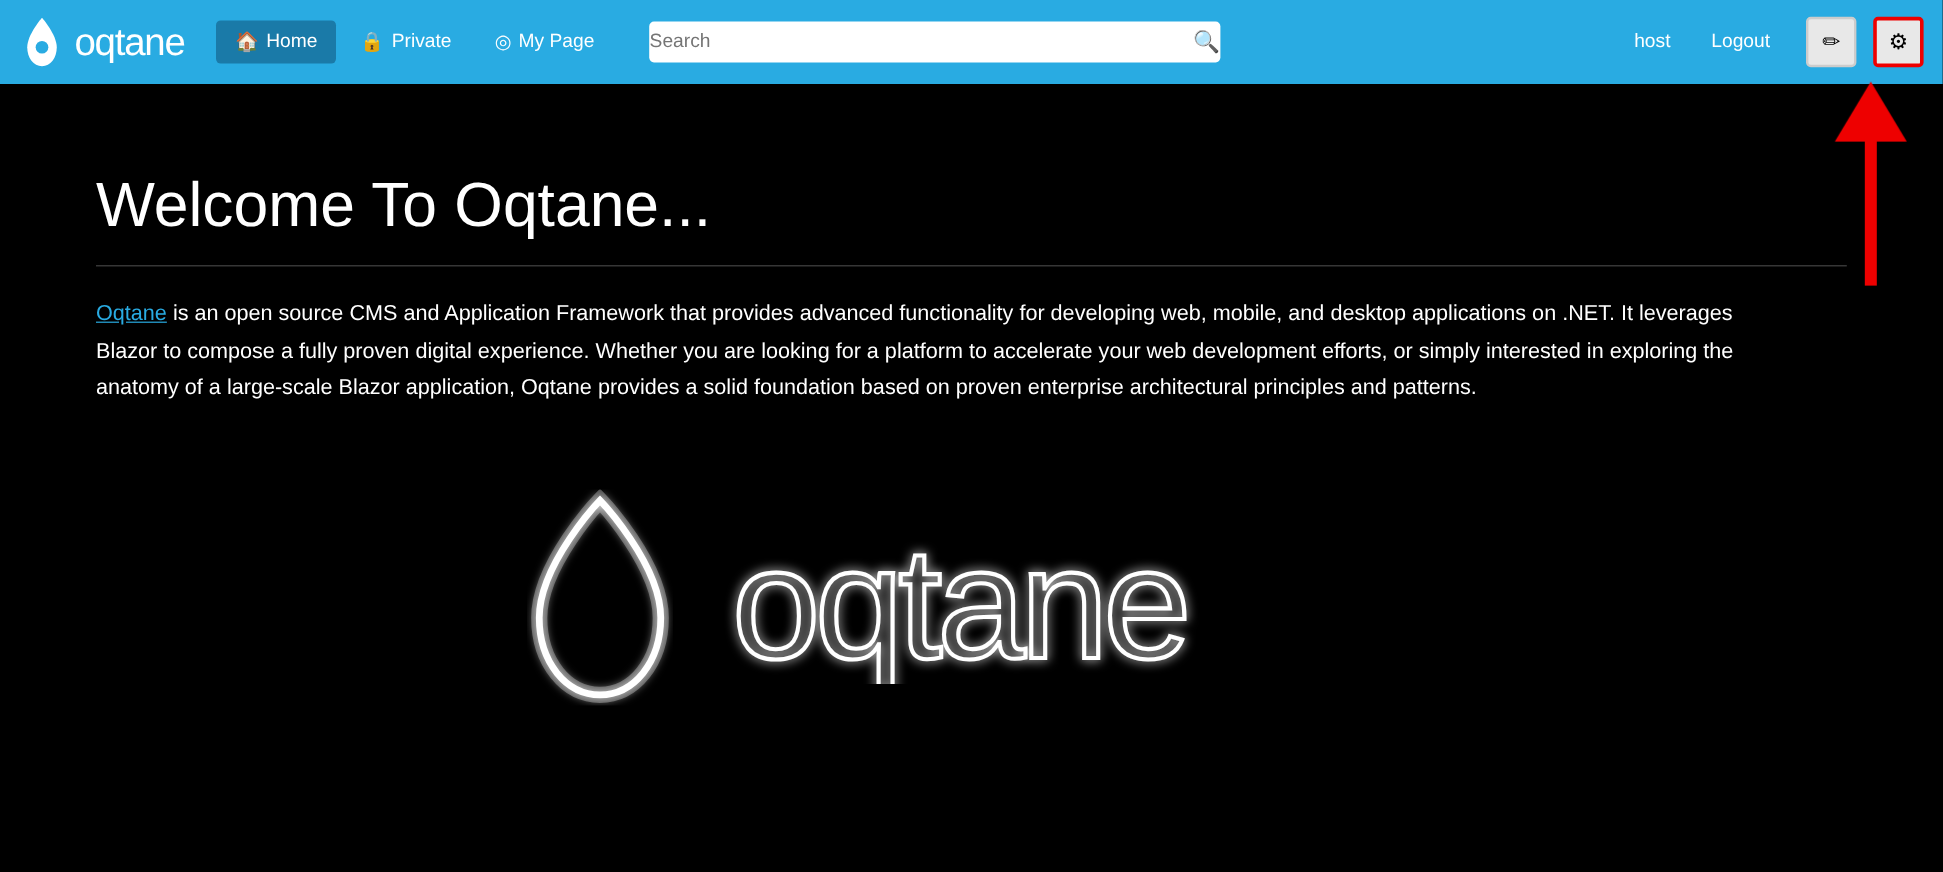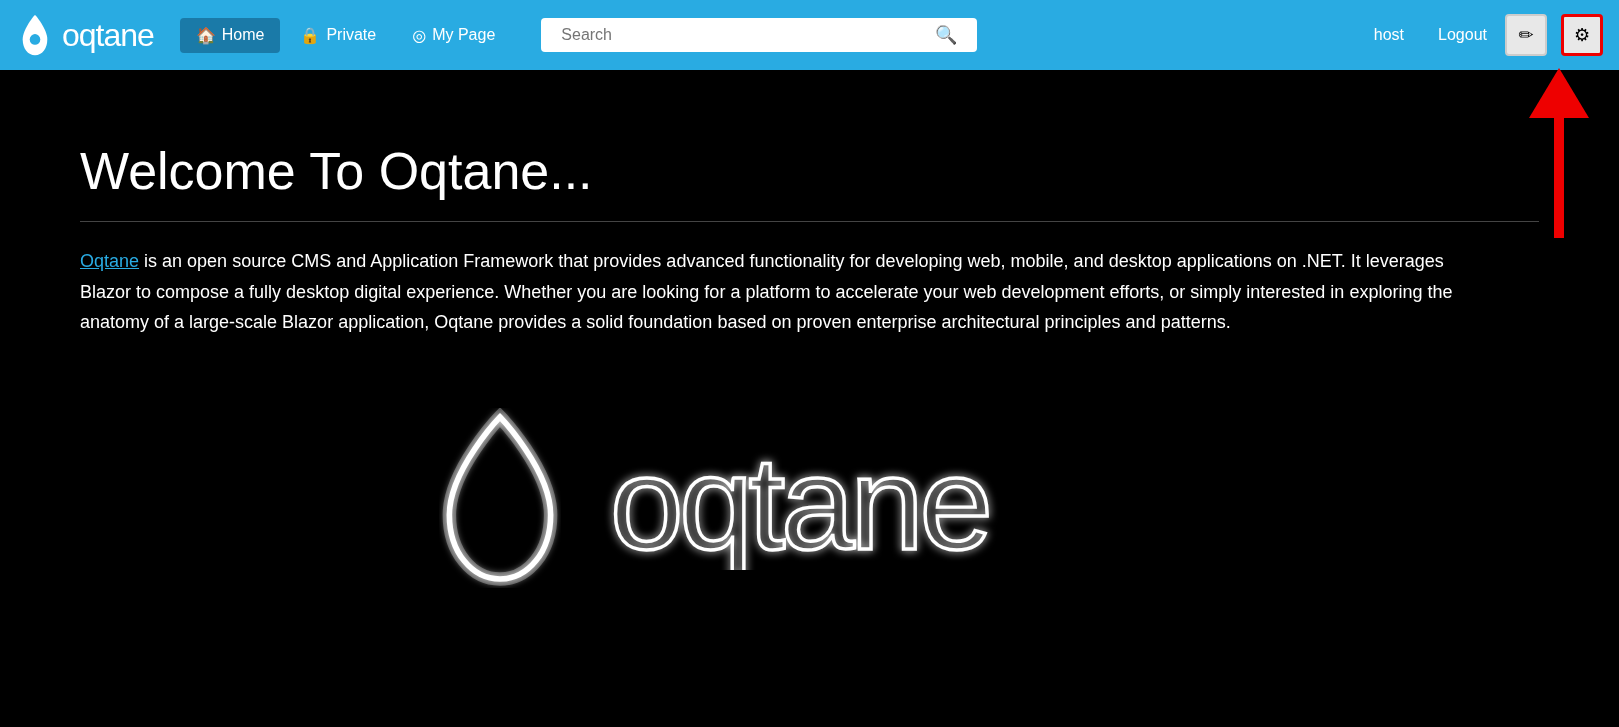--- a/index.html
+++ b/index.html
@@ -58,22 +58,22 @@
 
     .nav-icon {
       font-size: 16px;
     }
 
     .search-wrapper {
       display: flex;
       align-items: center;
       background: #fff;
       border-radius: 4px;
-      padding: 6px 20px;
-      width: 436px;
+      padding: 6px 0;
+      width: 476px;
       margin-left: 20px;
     }
 
     .search-input {
       border: none;
       outline: none;
       font-size: 16px;
       color: #555;
       flex: 1;
       background: transparent;
@@ -94,21 +94,21 @@
       font-size: 16px;
       margin-right: 24px;
     }
 
     .logout-btn {
       color: #fff;
       font-size: 16px;
       background: none;
       border: none;
       cursor: pointer;
-      margin-right: 4px;
+      margin-right: 16px;
     }
 
     .icon-btn {
       background: #e8e8e8;
       border: 2px solid #ccc;
       border-radius: 4px;
       width: 42px;
       height: 42px;
       display: flex;
       align-items: center;
@@ -271,21 +271,21 @@
   <h1 class="welcome-title">Welcome To Oqtane...</h1>
   <hr class="divider">
 
   <p class="description">
     <a href="#">Oqtane</a>
     <span> is an open source </span>
     <strong>CMS</strong>
     <span> and </span>
     <strong>Application Framework</strong>
     <span> that provides advanced functionality for developing web, mobile, and desktop applications on .NET. It leverages Blazor to compose a </span>
-    <strong>fully desktop</strong>
+    <strong>fully proven</strong>
     <span> digital experience. Whether you are looking for a platform to </span>
     <strong>accelerate your web development</strong>
     <span> efforts, or simply interested in exploring the anatomy of a large-scale Blazor application, Oqtane provides a solid foundation based on proven enterprise architectural principles and patterns.</span>
   </p>
 
   <div class="content-logo">
     <div class="content-logo-inner">
 
       <svg class="big-drop" viewBox="0 0 120 160" xmlns="http://www.w3.org/2000/svg">
         <defs>

